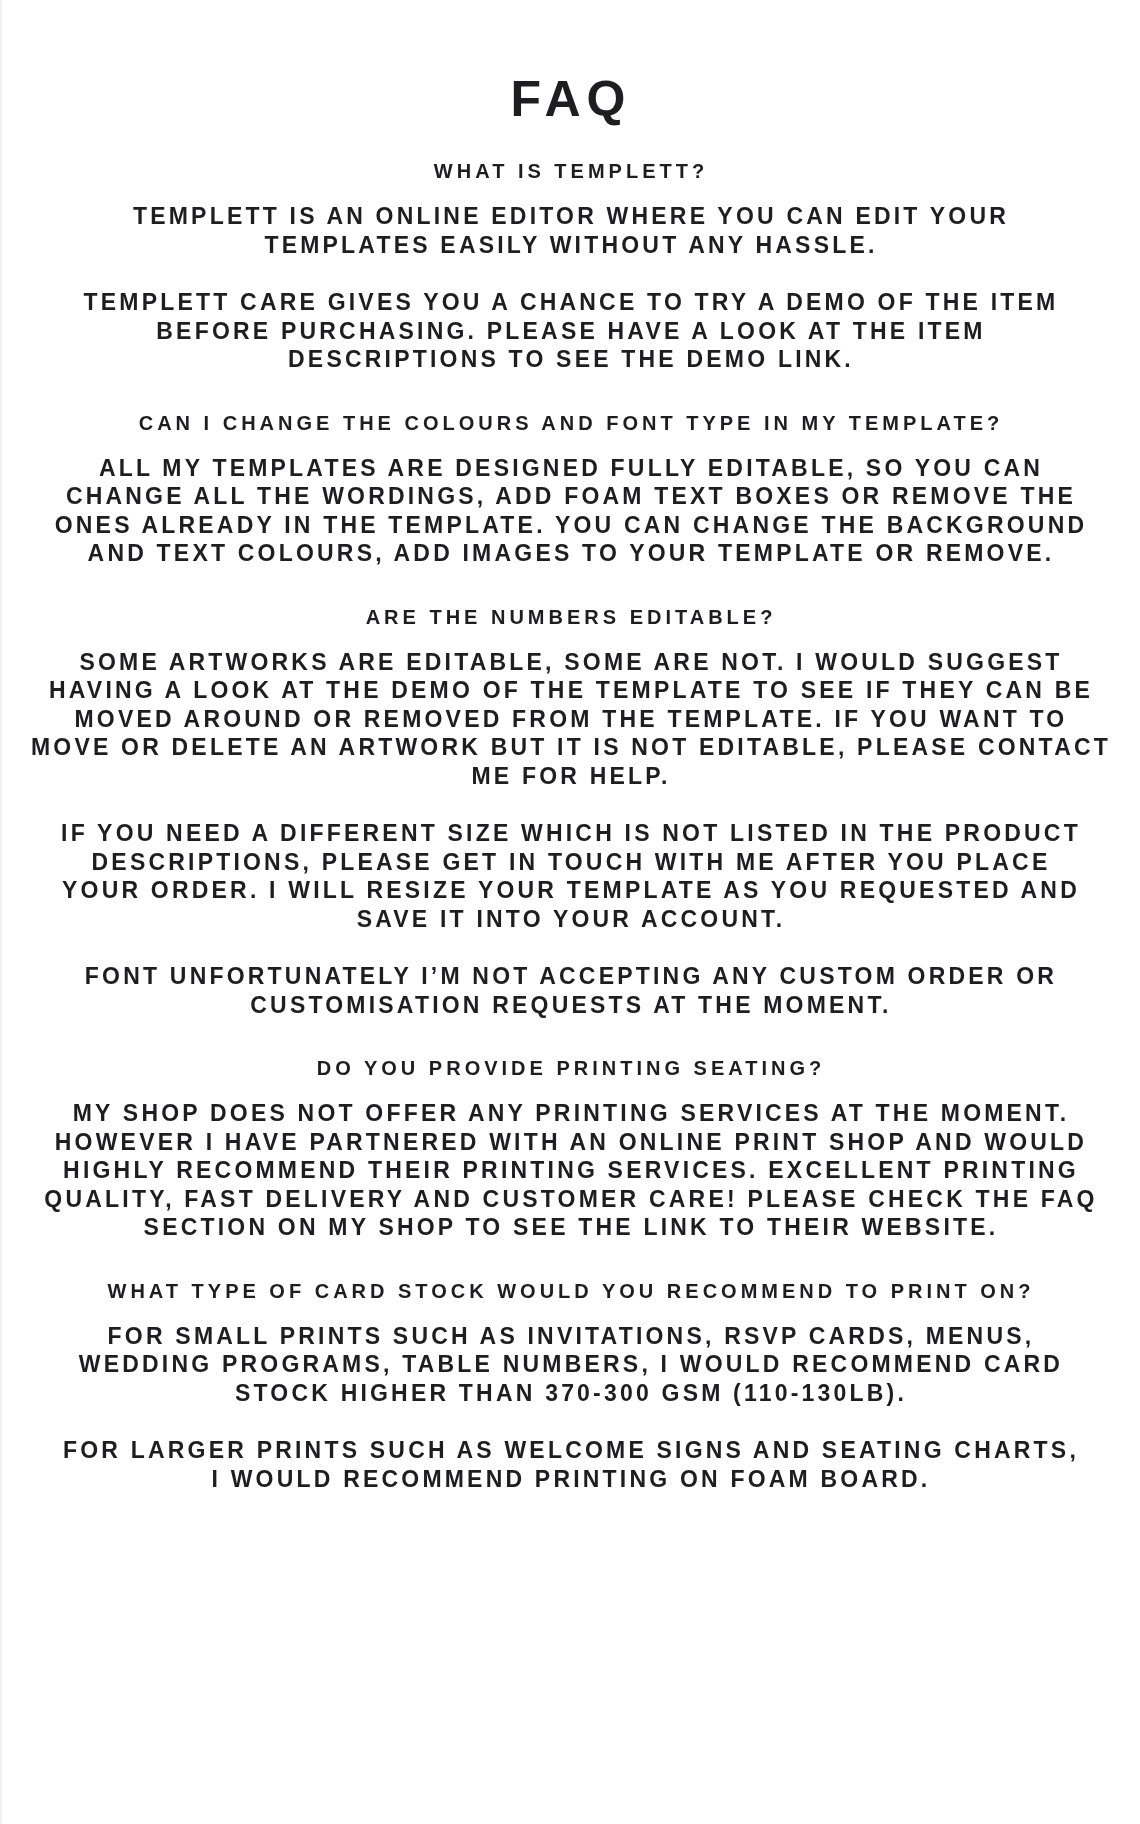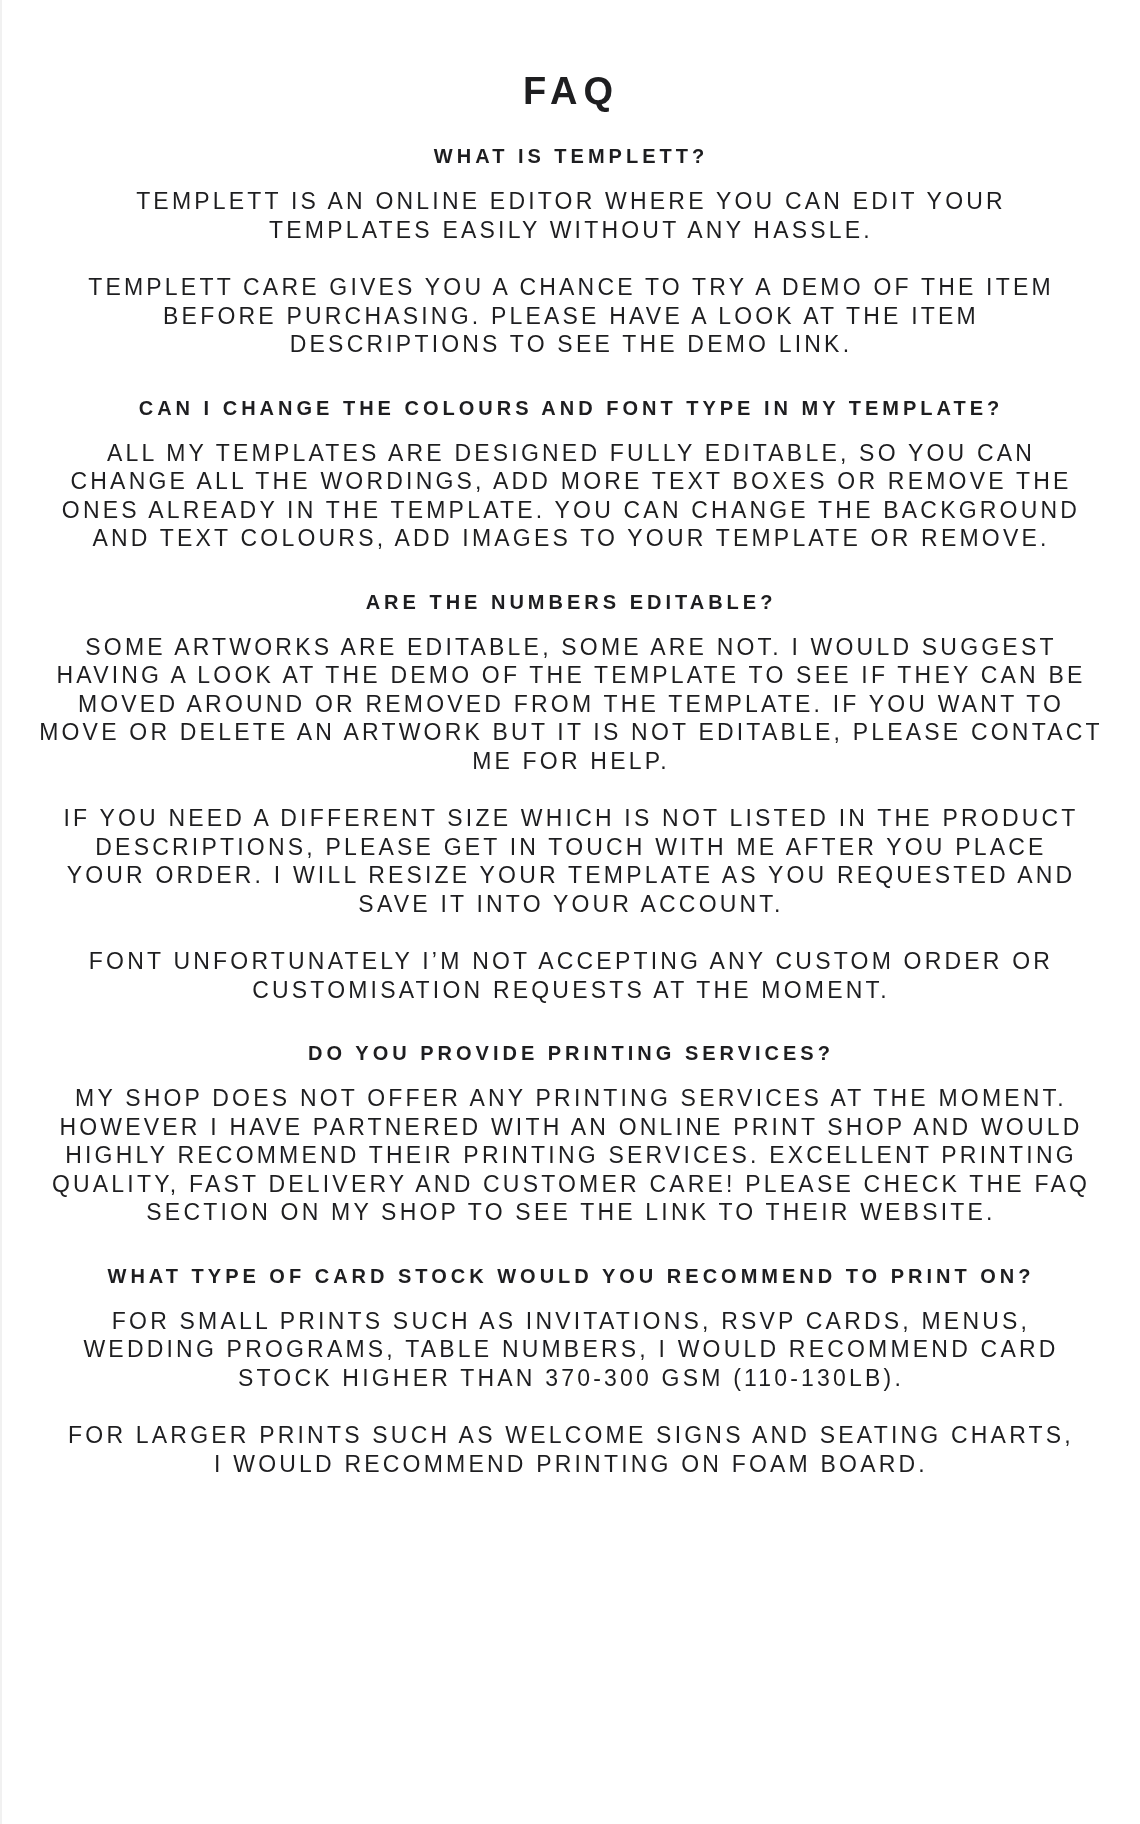--- a/index.html
+++ b/index.html
@@ -16,40 +16,40 @@
     box-sizing: border-box;
     overflow: hidden;
   }
   .page {
     width: 1110px;
     margin: 0 auto;
     padding-top: 70px;
     text-align: center;
   }
   .faq-title {
-    font-size: 38px;
+    font-size: 50px;
     font-weight: 700;
     letter-spacing: 6px;
     margin: 0 0 32px 0;
   }
   .faq-section {
     margin: 0;
   }
   .question {
     font-size: 20px;
     font-weight: 700;
     letter-spacing: 4px;
     margin: 38px 0 19px 0;
   }
   .faq-section:first-of-type .question {
     margin-top: 22px;
   }
   .answer {
     font-size: 23px;
-    font-weight: 400;
+    font-weight: 700;
     letter-spacing: 3.2px;
     line-height: 28.5px;
     margin: 0 0 29px 0;
     white-space: pre-line;
   }
 </style>
 </head>
 <body>
 
 <div class="page">
@@ -61,21 +61,21 @@
     <p class="answer">TEMPLETT IS AN ONLINE EDITOR WHERE YOU CAN EDIT YOUR
 TEMPLATES EASILY WITHOUT ANY HASSLE.</p>
     <p class="answer">TEMPLETT CARE GIVES YOU A CHANCE TO TRY A DEMO OF THE ITEM
 BEFORE PURCHASING. PLEASE HAVE A LOOK AT THE ITEM
 DESCRIPTIONS TO SEE THE DEMO LINK.</p>
   </section>
 
   <section class="faq-section">
     <h2 class="question">CAN I CHANGE THE COLOURS AND FONT TYPE IN MY TEMPLATE?</h2>
     <p class="answer">ALL MY TEMPLATES ARE DESIGNED FULLY EDITABLE, SO YOU CAN
-CHANGE ALL THE WORDINGS, ADD MORE TEXT BOXES OR REMOVE THE
+CHANGE ALL THE WORDINGS, ADD FOAM TEXT BOXES OR REMOVE THE
 ONES ALREADY IN THE TEMPLATE. YOU CAN CHANGE THE BACKGROUND
 AND TEXT COLOURS, ADD IMAGES TO YOUR TEMPLATE OR REMOVE.</p>
   </section>
 
   <section class="faq-section">
     <h2 class="question">ARE THE NUMBERS EDITABLE?</h2>
     <p class="answer">SOME ARTWORKS ARE EDITABLE, SOME ARE NOT. I WOULD SUGGEST
 HAVING A LOOK AT THE DEMO OF THE TEMPLATE TO SEE IF THEY CAN BE
 MOVED AROUND OR REMOVED FROM THE TEMPLATE. IF YOU WANT TO
 MOVE OR DELETE AN ARTWORK BUT IT IS NOT EDITABLE, PLEASE CONTACT
@@ -88,21 +88,21 @@
 YOUR ORDER. I WILL RESIZE YOUR TEMPLATE AS YOU REQUESTED AND
 SAVE IT INTO YOUR ACCOUNT.</p>
   </section>
 
   <section class="faq-section">
     <p class="answer">FONT UNFORTUNATELY I’M NOT ACCEPTING ANY CUSTOM ORDER OR
 CUSTOMISATION REQUESTS AT THE MOMENT.</p>
   </section>
 
   <section class="faq-section">
-    <h2 class="question">DO YOU PROVIDE PRINTING SERVICES?</h2>
+    <h2 class="question">DO YOU PROVIDE PRINTING SEATING?</h2>
     <p class="answer">MY SHOP DOES NOT OFFER ANY PRINTING SERVICES AT THE MOMENT.
 HOWEVER I HAVE PARTNERED WITH AN ONLINE PRINT SHOP AND WOULD
 HIGHLY RECOMMEND THEIR PRINTING SERVICES. EXCELLENT PRINTING
 QUALITY, FAST DELIVERY AND CUSTOMER CARE! PLEASE CHECK THE FAQ
 SECTION ON MY SHOP TO SEE THE LINK TO THEIR WEBSITE.</p>
   </section>
 
   <section class="faq-section">
     <h2 class="question">WHAT TYPE OF CARD STOCK WOULD YOU RECOMMEND TO PRINT ON?</h2>
     <p class="answer">FOR SMALL PRINTS SUCH AS INVITATIONS, RSVP CARDS, MENUS,

